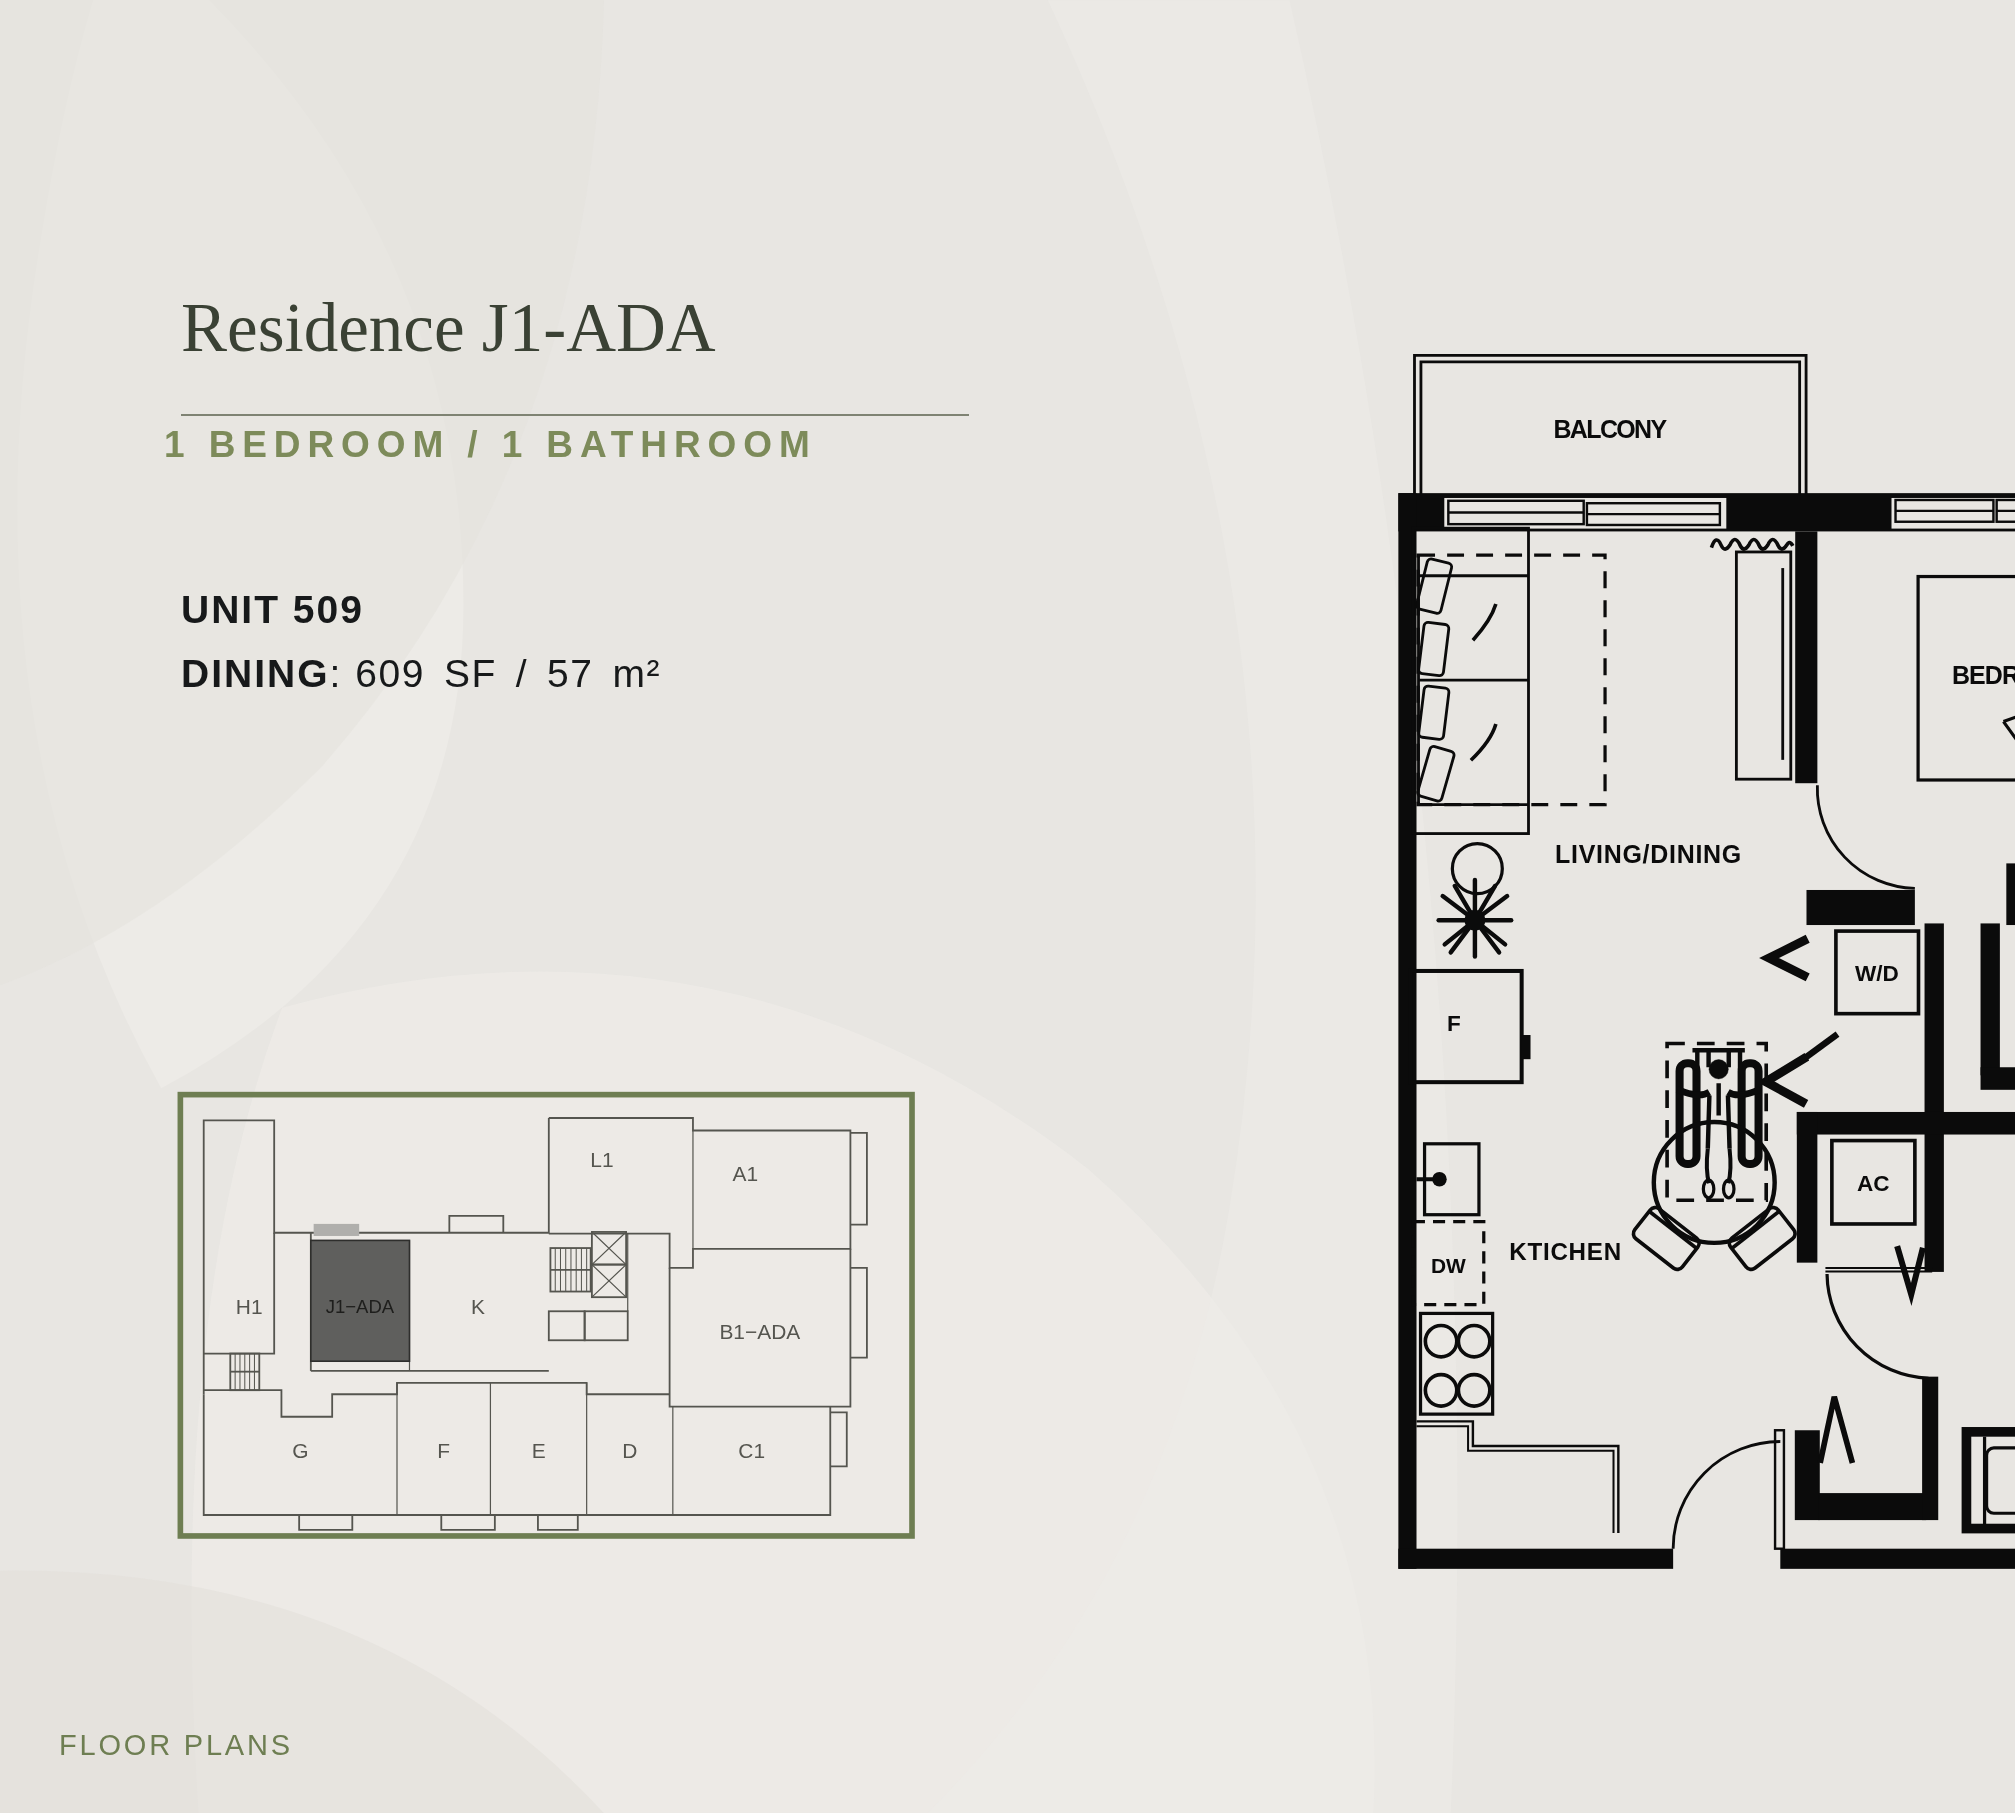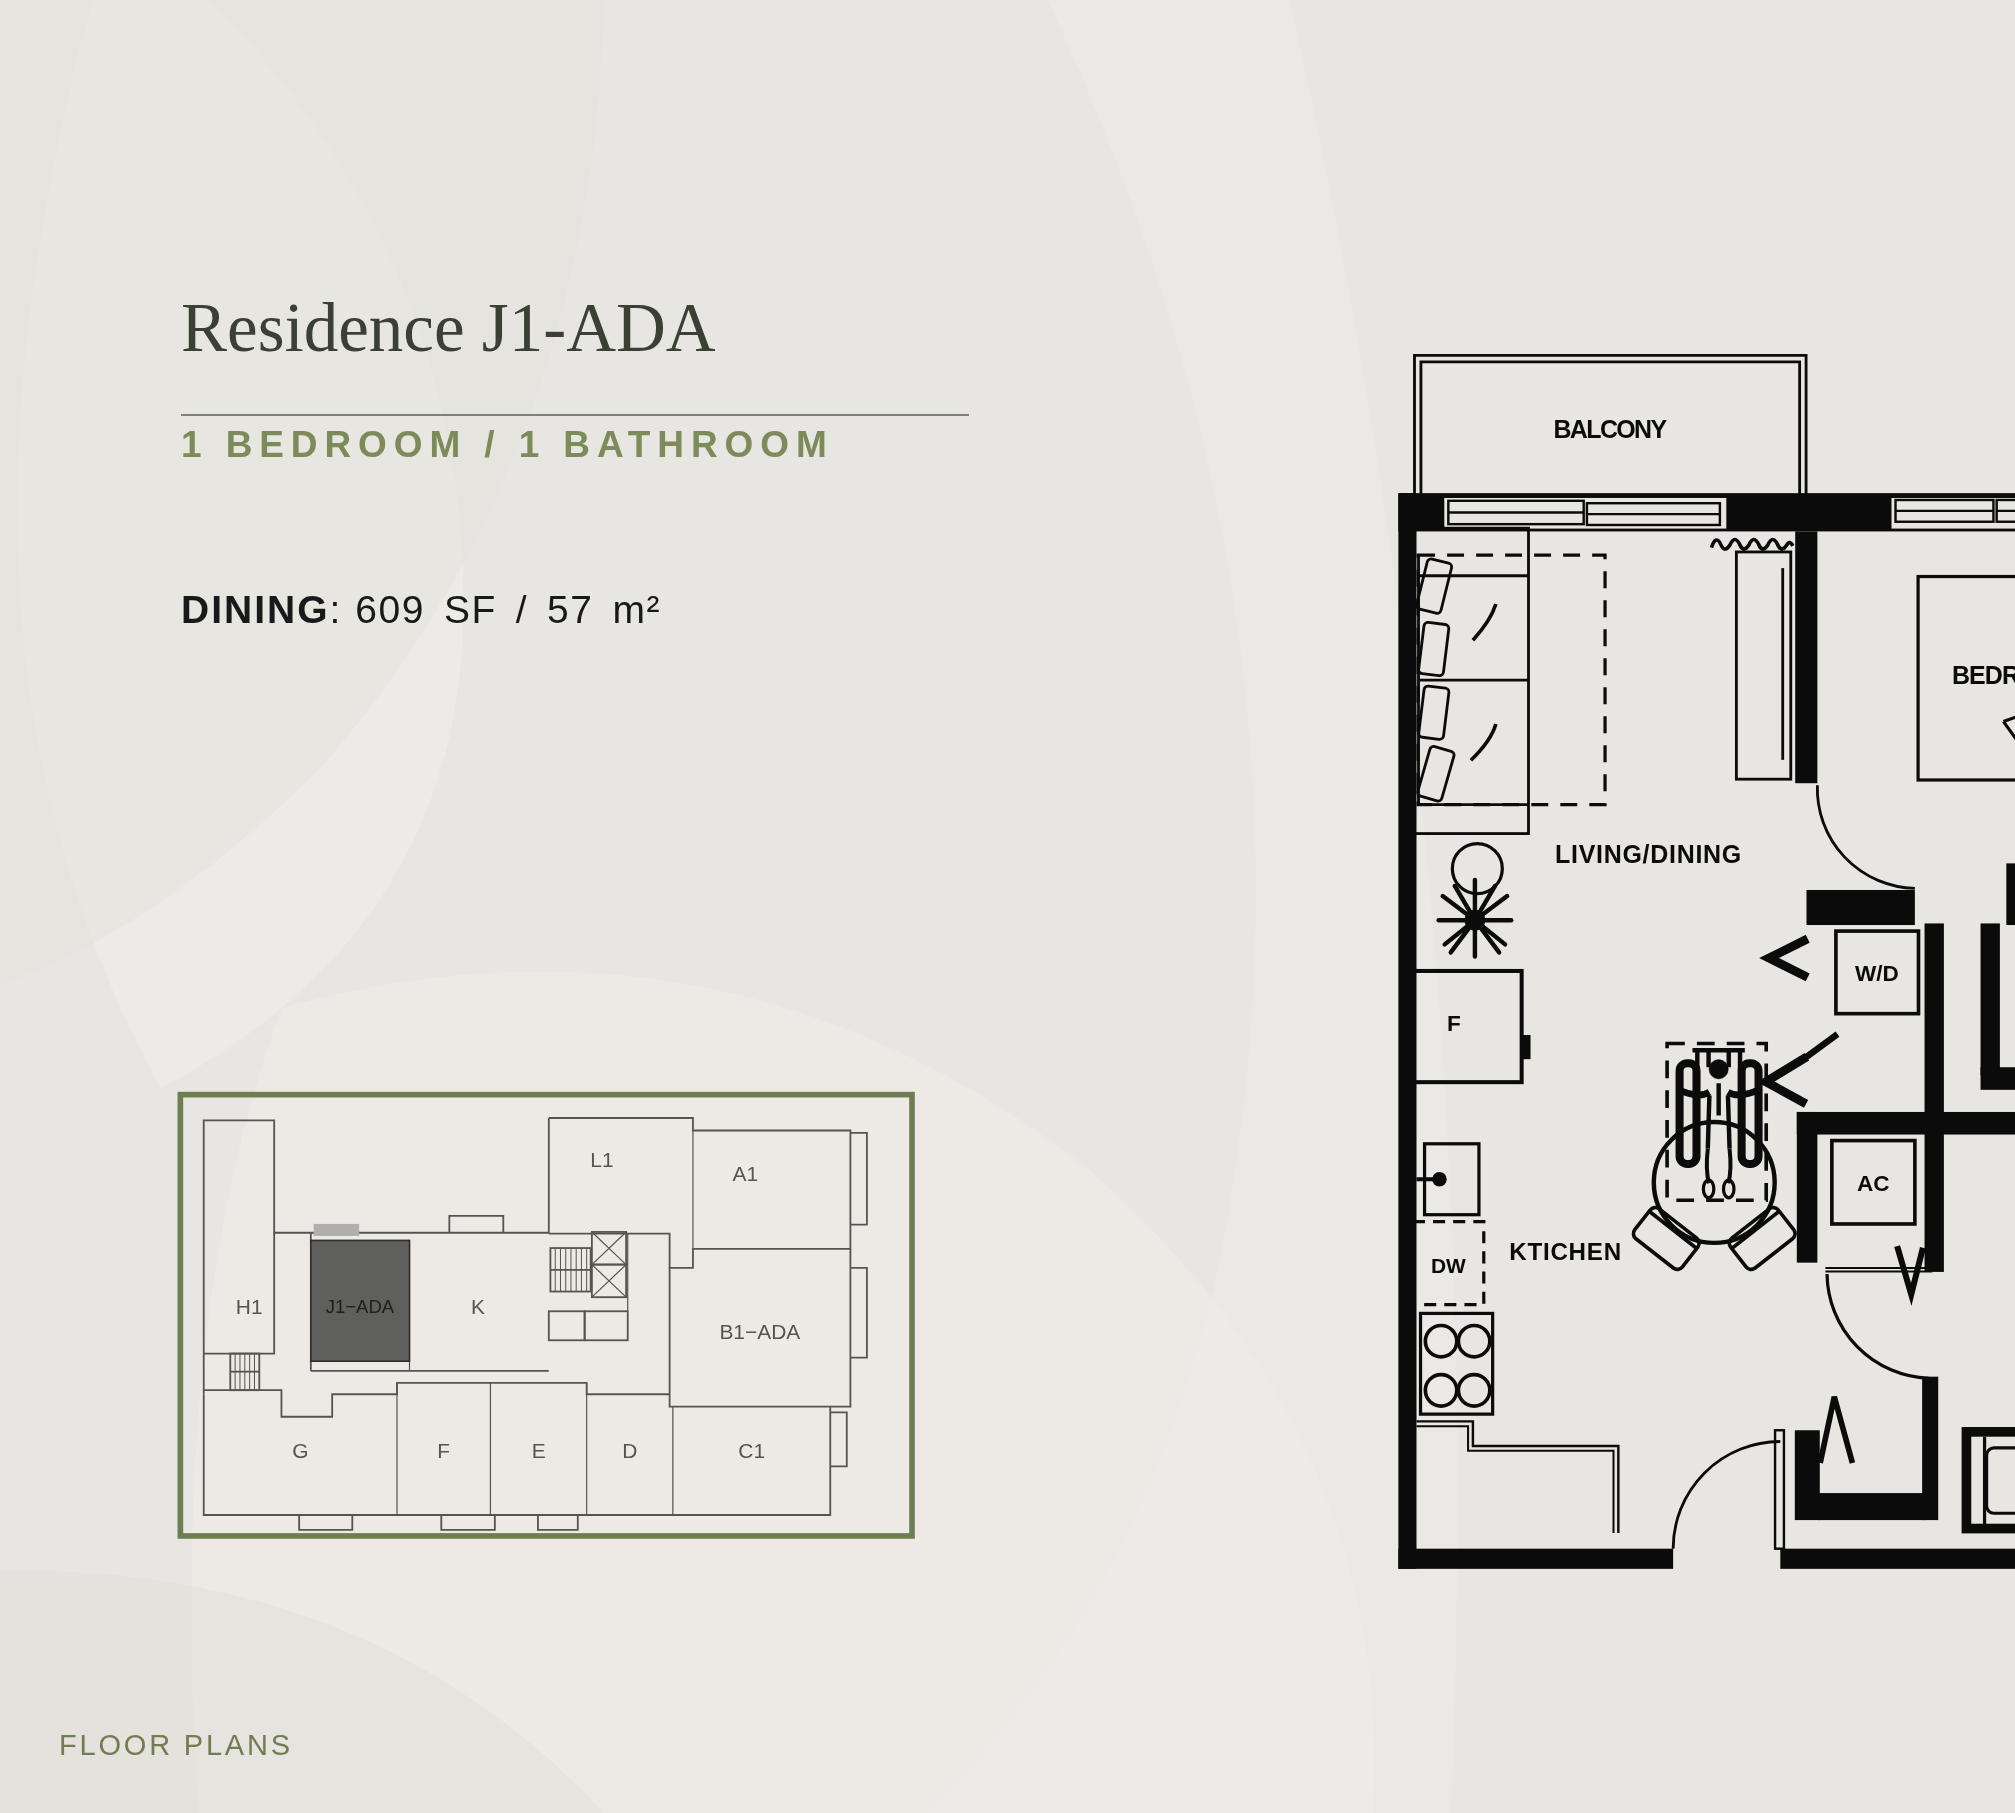--- a/index.html
+++ b/index.html
@@ -15,23 +15,24 @@
     <path d="M 1500,-100 Q 1500,1100 800,1900 Q 300,2400 -200,2500 L -200,-100 Z" fill="#e4e2dc" opacity="0.55"></path>
     <path d="M 700,2500 Q 1800,2200 2700,2900 Q 3500,3600 3400,4600 L 500,4600 Q 400,3300 700,2500 Z" fill="#edebe7" opacity="0.8"></path>
     <path d="M -100,3900 Q 900,3850 1500,4500 L -100,4500 Z" fill="#e3e0da" opacity="0.6"></path>
     <path d="M 2600,0 Q 3300,1500 3050,3000 Q 2900,3900 2300,4500 L 3600,4500 Q 3700,2200 3200,0 Z" fill="#edebe7" opacity="0.55"></path>
     <path d="M 5600,1200 Q 6900,1400 7100,2600 Q 7200,3600 6300,4300 Q 5500,3600 5450,2400 Q 5430,1600 5600,1200 Z" fill="#eceae6" opacity="0.6"></path>
   </g>
 </svg>
 
 <div class="abs" style="left:181px;top:289px;font-family:Liberation Serif, serif;font-size:69px;color:#3a4134;white-space:nowrap;">Residence J1-ADA</div>
 <div class="abs" style="left:181px;top:414px;width:788px;height:1.6px;background:#7f8373;"></div>
-<div class="abs" style="left:181px;top:424px;font-size:37px;font-weight:bold;color:#7d8b5a;letter-spacing:6.9px;white-space:nowrap;">1 BEDROOM / 1 BATHROOM</div>
+<div class="abs" style="left:164px;top:424px;font-size:37px;font-weight:bold;color:#7d8b5a;letter-spacing:6.9px;white-space:nowrap;">1 BEDROOM / 1 BATHROOM</div>
 
 <div class="abs" style="left:181px;top:578px;font-size:39px;color:#17191a;line-height:64px;letter-spacing:2px;white-space:nowrap;">
+  <div><b>UNIT 509</b></div>
   <div><b>DINING</b>: <span class="val">609 SF / 57 m²</span></div>
 </div>
 <style>.val{letter-spacing:1.6px;word-spacing:6.4px;}</style>
 
 <div class="abs" style="left:59px;top:1729px;font-size:29px;color:#6e7e52;letter-spacing:2.8px;">FLOOR PLANS</div>
 
 <svg class="abs" style="left:177px;top:1089px" width="742" height="453" viewBox="438 2703 1840 1125">
   <rect x="445" y="2717" width="1817" height="1096" fill="none" stroke="#6e7e52" stroke-width="14"></rect>
   <g stroke="#55554f" stroke-width="4.5" fill="none">
 

